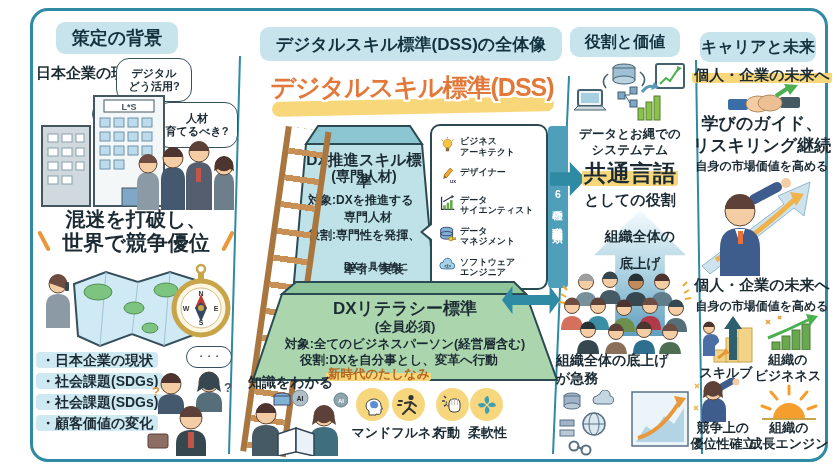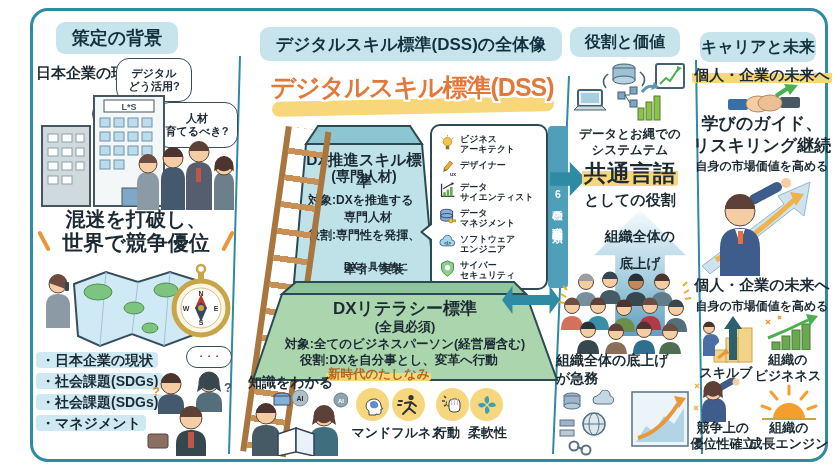--- a/index.html
+++ b/index.html
@@ -146,21 +146,21 @@
     <text x="148" y="55" font-size="7" text-anchor="middle" fill="#333" font-weight="bold">W</text>
     <polygon points="163,38 169,52 163,58 157,52" fill="#c0392b"></polygon>
     <polygon points="163,66 169,52 163,46 157,52" fill="#34495e"></polygon>
     <circle cx="163" cy="52" r="3" fill="#c9a54a"></circle>
   </svg>
 
   <div class="abs" style="left:36px;top:352px;width:130px;line-height:1;">
     <div><span class="bullet">・日本企業の現状</span></div>
     <div><span class="bullet">・社会課題(SDGs)</span></div>
     <div><span class="bullet">・社会課題(SDGs)</span></div>
-    <div><span class="bullet">・マネジメント</span></div>
+    <div><span class="bullet">・顧客価値の変化</span></div>
   </div>
 
   <div class="abs bubble" style="left:186px;top:346px;width:44px;height:20px;font-size:8px;">・・・</div>
 
   <svg class="abs" style="left:146px;top:362px;" width="92" height="94" viewBox="0 0 92 94">
     <text x="6" y="34" font-size="13" font-weight="bold" fill="#e8973a">?</text>
     <text x="78" y="30" font-size="13" font-weight="bold" fill="#44565e">?</text>
     <g>
       <path d="M12 52 v-8 q0 -12 13 -12 q13 0 13 12 v8 Z" fill="#44586e"></path>
       <circle cx="25" cy="22" r="10" fill="#f4cda4" stroke="#5b4634"></circle>
@@ -252,28 +252,20 @@
 マネジメント</span>
     </div>
     <div class="job-item">
       <svg width="17" height="17" viewBox="0 0 20 20">
           <path d="M5 14 a4 4 0 0 1 0 -8 a5 5 0 0 1 10 1 a3.5 3.5 0 0 1 0 7 Z" fill="#a8d4e8" stroke="#369"></path>
           <text x="10" y="12.5" font-size="5.5" text-anchor="middle" fill="#234" font-weight="bold">&lt;/&gt;</text>
         </svg>
       <span class="job-label pre">ソフトウェア
 エンジニア</span>
     </div>
-    <div class="job-item">
-      <svg width="17" height="17" viewBox="0 0 20 20">
-          <path d="M10 1 L17 4 V10 C17 15 10 19 10 19 C10 19 3 15 3 10 V4 Z" fill="#8fce91" stroke="#2e7d32"></path>
-          <circle cx="10" cy="9" r="3" fill="#fff"></circle>
-        </svg>
-      <span class="job-label pre">サイバー
-セキュリティ</span>
-    </div>
   </div>
 
   <div class="abs vbar" style="left:548px;top:126px;width:20px;height:162px;">6種の職業種類</div>
   <div class="abs arrow-right" style="left:550px;top:162px;width:36px;height:34px;"></div>
 
   <div class="abs" style="left:252px;top:280px;width:306px;height:102px;">
     <svg width="306" height="102" viewBox="0 0 306 102">
       <polygon points="44,2 262,2 274,14 30,14" fill="#8fc59a" stroke="#2b4a52" stroke-width="2"></polygon>
       <polygon points="30,14 274,14 305,100 1,100" fill="#abd5ad" stroke="#2b4a52" stroke-width="2"></polygon>
     </svg>

